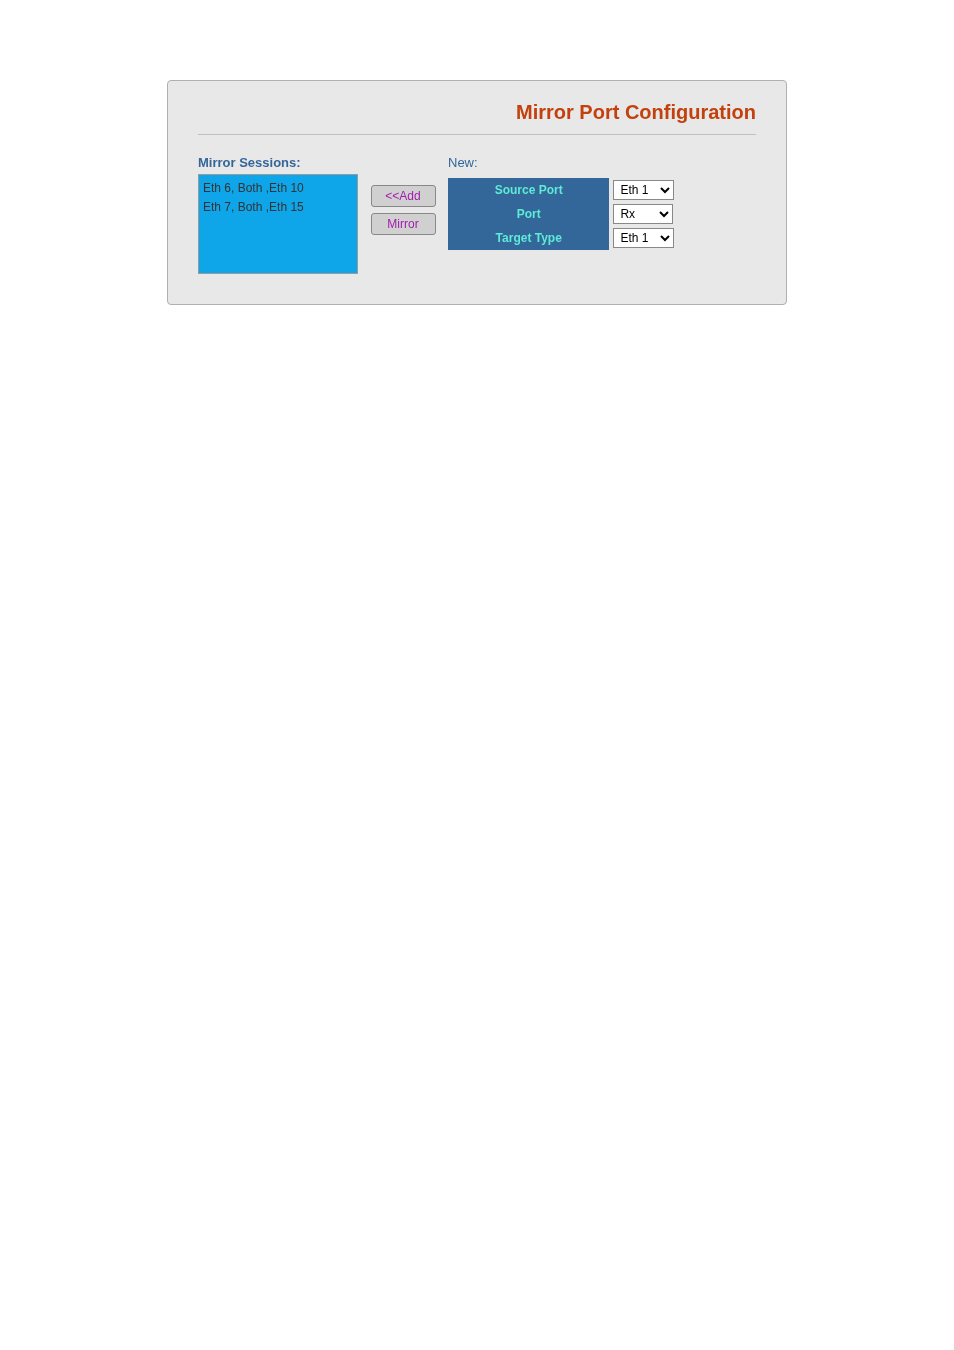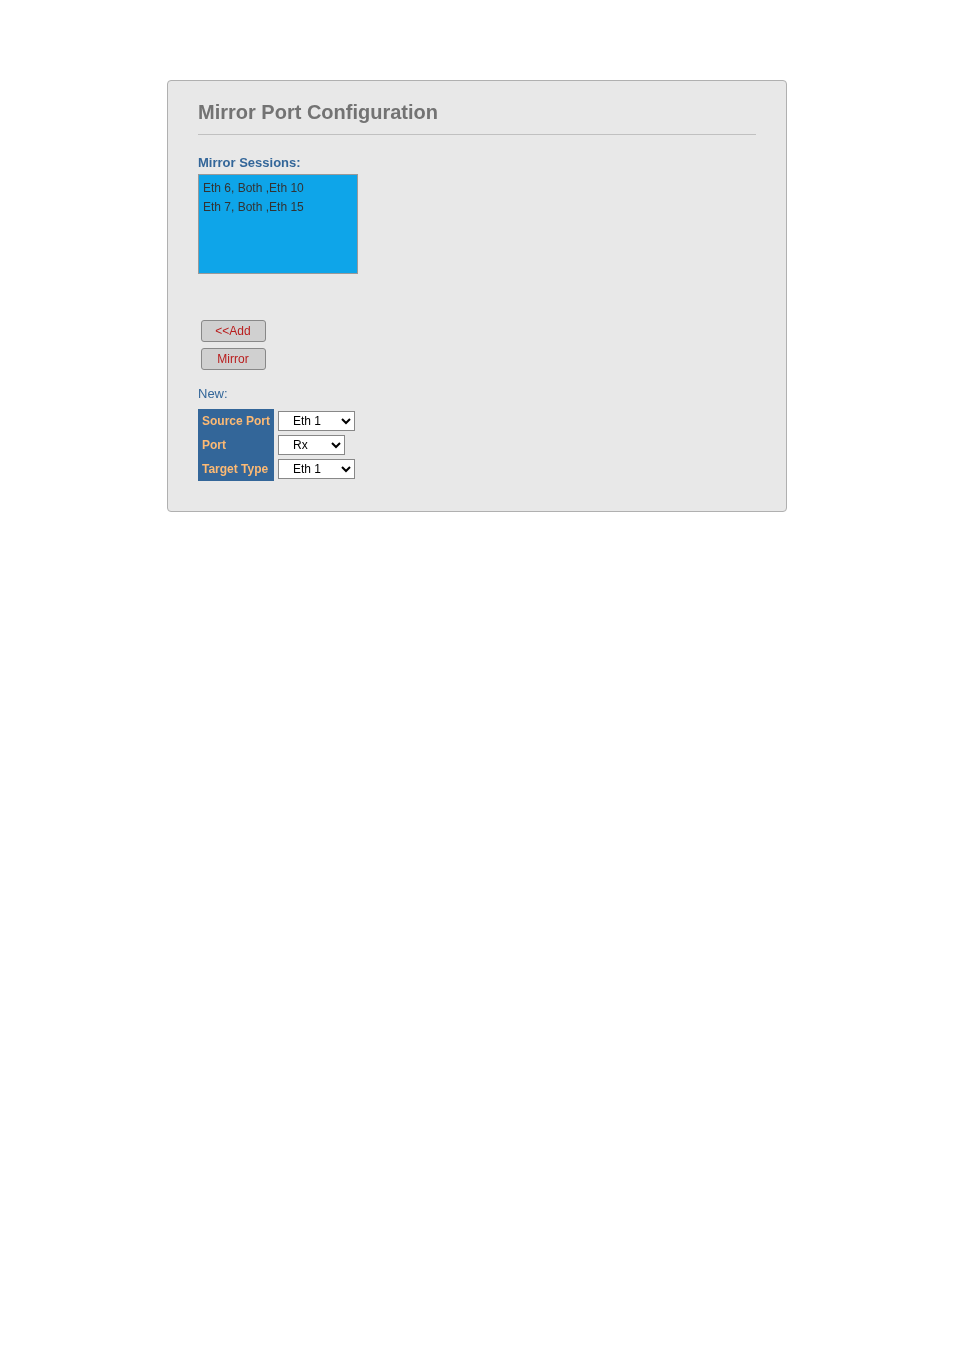--- a/index.html
+++ b/index.html
@@ -22,33 +22,33 @@
 
     .panel {
       background: #e8e8e8;
       border: 1px solid #b0b0b0;
       border-radius: 4px;
       width: 620px;
       padding: 20px 30px 30px 30px;
     }
 
     .panel-title {
-      text-align: left;
+      text-align: right;
       font-size: 20px;
       font-weight: bold;
-      color: #737373;
+      color: #c2410c;
       margin-bottom: 20px;
       padding-bottom: 10px;
       border-bottom: 1px solid #c0c0c0;
     }
 
     .content-area {
       display: flex;
-      flex-direction: column;
-      gap: 16px;
+      flex-direction: row;
+      gap: 10px;
       align-items: flex-start;
     }
 
     .sessions-section {
       display: flex;
       flex-direction: column;
       min-width: 160px;
     }
 
     .sessions-label {
@@ -79,21 +79,21 @@
       align-items: center;
     }
 
     .btn {
       background: #d0d0d0;
       border: 1px solid #888;
       border-radius: 3px;
       padding: 3px 10px;
       font-size: 12px;
       cursor: pointer;
-      color: #b91c1c;
+      color: #a21caf;
       width: 65px;
       text-align: center;
     }
 
     .new-section {
       display: flex;
       flex-direction: column;
       flex: 1;
     }
 
@@ -109,36 +109,36 @@
       width: 100%;
     }
 
     .fields-table tr td {
       padding: 2px 4px;
       font-size: 12px;
     }
 
     .field-label {
       background: #336699;
-      color: #fdba74;
+      color: #5eead4;
       font-weight: bold;
       padding: 4px 8px;
-      text-align: left;
+      text-align: center;
       white-space: nowrap;
     }
 
     .field-value {
       padding: 2px 4px;
     }
 
     .field-value select {
       font-size: 12px;
       border: 1px solid #888;
       background: #fff;
-      padding: 1px 10px;
+      padding: 1px 2px;
       min-width: 60px;
     }
   </style>
 </head>
 <body>
 
 <div class="panel">
   <div class="panel-title">Mirror Port Configuration</div>
 
   <div class="content-area">

